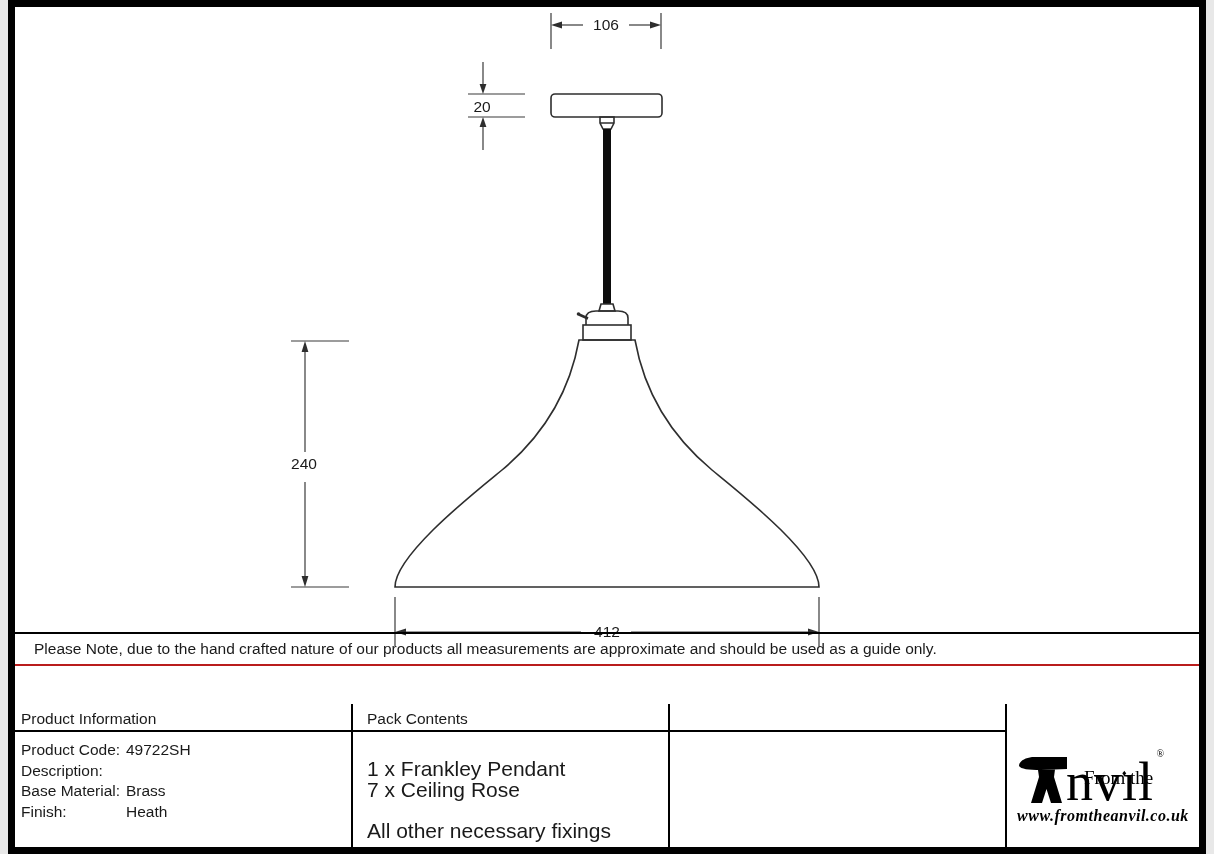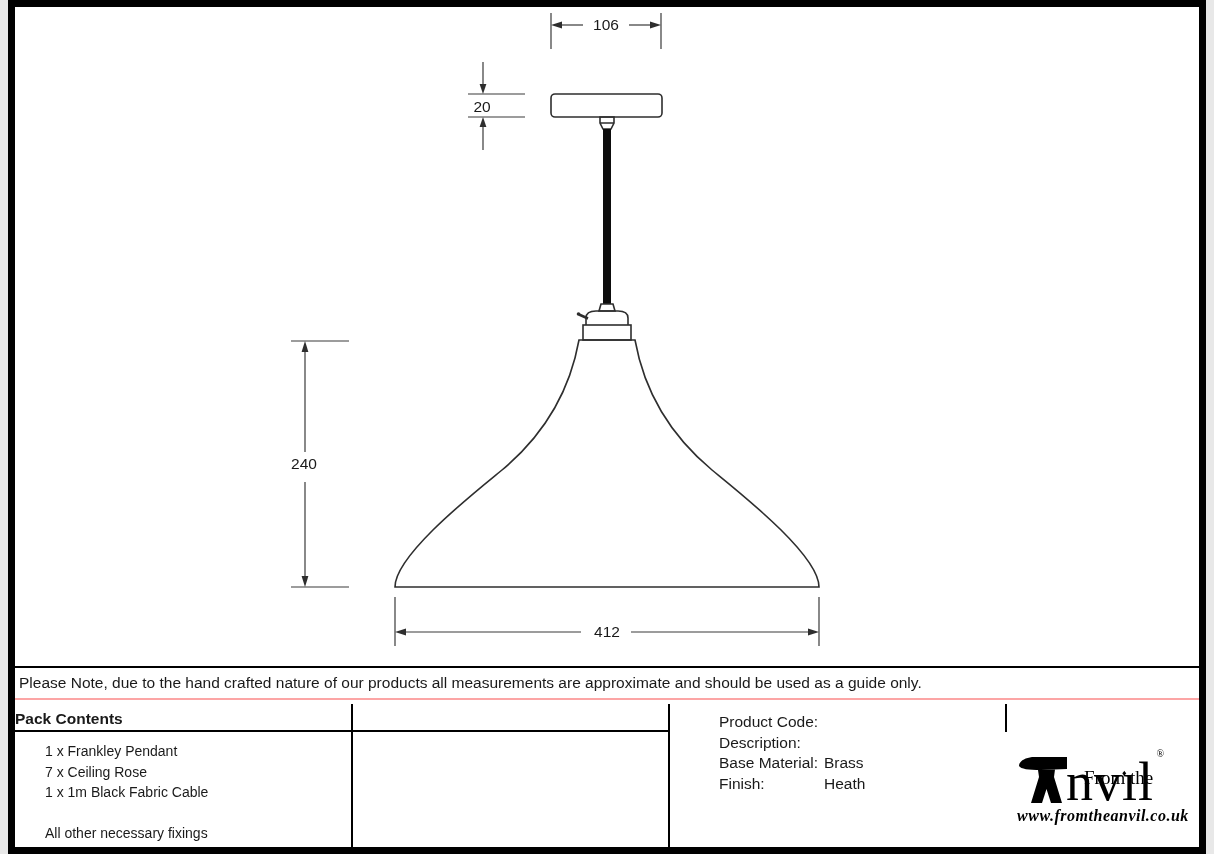--- a/index.html
+++ b/index.html
@@ -8,35 +8,35 @@
     font-family:"Liberation Sans","DejaVu Sans",sans-serif;color:#1a1a1a;
     overflow:hidden;margin:0 auto;
   }
   .frame{position:absolute;inset:0;border:7px solid #000;box-sizing:border-box;pointer-events:none;z-index:10;}
   svg.drawing{position:absolute;left:0;top:0;}
   svg.drawing .obj{fill:none;stroke:#2e2e2e;stroke-width:1.6;}
   svg.drawing .dim{stroke:#3a3a3a;stroke-width:1.2;}
   svg.drawing .arrow{fill:#2e2e2e;stroke:none;}
   svg.drawing text{font-size:15.5px;fill:#1a1a1a;text-anchor:middle;}
   .note-row{
-    position:absolute;left:7px;right:7px;top:666px;height:34px;box-sizing:border-box;
-    border-top:2px solid #000;border-bottom:2px solid #fca5a5;
-    line-height:30px;padding-left:4px;font-size:15.5px;
+    position:absolute;left:7px;right:7px;top:632px;height:34px;box-sizing:border-box;
+    border-top:2px solid #000;border-bottom:2px solid #b91c1c;
+    line-height:30px;padding-left:19px;font-size:15.5px;
   }
   .spec-table{
     position:absolute;left:7px;right:7px;top:704px;bottom:7px;
     display:grid;grid-template-columns:338px 317px 337px 1fr;grid-template-rows:28px 1fr;
   }
   .cell{box-sizing:border-box;}
   .cell.bordered{border-right:2px solid #000;}
   .cell.hdr{border-bottom:2px solid #000;font-size:15.5px;padding:6px 0 0 6px;}
-  .cell.hdr.pack{padding-left:0;font-weight:bold;}
-  .cell.body1{padding:8px 0 12px 6px;margin-left:43px;}
+  .cell.hdr.pack{padding-left:14px;}
+  .cell.body1{padding:8px 0 12px 6px;}
   .spec-row{display:grid;grid-template-columns:105px 1fr;line-height:20.5px;font-size:15.5px;}
-  .cell.body2{padding:9px 0 0 14px;font-size:14px;margin-left:16px;}
+  .cell.body2{padding:27px 0 0 14px;font-size:21px;}
   .pack-line{line-height:20.5px;}
   .pack-spacer{height:20.5px;}
   .cell.logo-cell{grid-column:4;grid-row:1 / 3;display:flex;align-items:center;justify-content:center;}
   .logo{position:relative;width:170px;height:98px;color:#000;}
   .anvil-svg{position:absolute;left:0;top:26px;width:50px;height:52px;}
   .brand{
     position:absolute;left:48px;top:28px;line-height:1;font-size:54px;
     font-family:Liberation Serif, serif;letter-spacing:1px;white-space:nowrap;
   }
   .from-the{
@@ -112,58 +112,61 @@
       <text x="599" y="637">412</text>
     </g>
   </svg>
 
   <div class="note-row">
     <span>Please Note, due to the hand crafted nature of our products all measurements are approximate and should be used as a guide only.</span>
   </div>
 
   <div class="spec-table">
 
+    <div class="cell hdr bordered">
+      <span>Product Information</span>
+    </div>
     <div class="cell hdr pack bordered">
       <span>Pack Contents</span>
     </div>
     <div class="cell hdr bordered"></div>
 
     <div class="cell logo-cell">
       <div class="logo">
         <svg class="anvil-svg" viewBox="0 0 50 52">
           <path fill="#000" d="M1 13 C1 8 7 5 14 4 L49 4 L49 16 L23 17 C10 17 3 16 1 13 Z"></path>
           <path fill="#000" d="M20 17 L37 16.5 L36 24 L44 50 L33 50 L28.5 36 L24 50 L13 50 L21 24 Z"></path>
         </svg>
         <span class="from-the">From the</span>
         <span class="brand"><span>nv</span><span class="i-wrap"><span class="i-dot">♦</span><span>ı</span></span><span class="l-wrap"><span>l</span><span class="reg-mark">®</span></span></span>
         <div class="logo-url">www.fromtheanvil.co.uk</div>
       </div>
     </div>
 
     <div class="cell body1 bordered">
       <div class="spec-row">
         <span>Product Code:</span>
+        <span>49722SH</span>
       </div>
       <div class="spec-row">
         <span>Description:</span>
       </div>
       <div class="spec-row">
         <span>Base Material:</span>
         <span>Brass</span>
       </div>
       <div class="spec-row">
         <span>Finish:</span>
         <span>Heath</span>
       </div>
     </div>
 
     <div class="cell body2 bordered">
       <div class="pack-line">1 x Frankley Pendant</div>
       <div class="pack-line">7 x Ceiling Rose</div>
-      <div class="pack-line">1 x 1m Black Fabric Cable</div>
       <div class="pack-spacer"></div>
       <div class="pack-line">All other necessary fixings</div>
     </div>
 
     <div class="cell bordered"></div>
   </div>
 
   <div class="frame"></div>
 </div>
 

